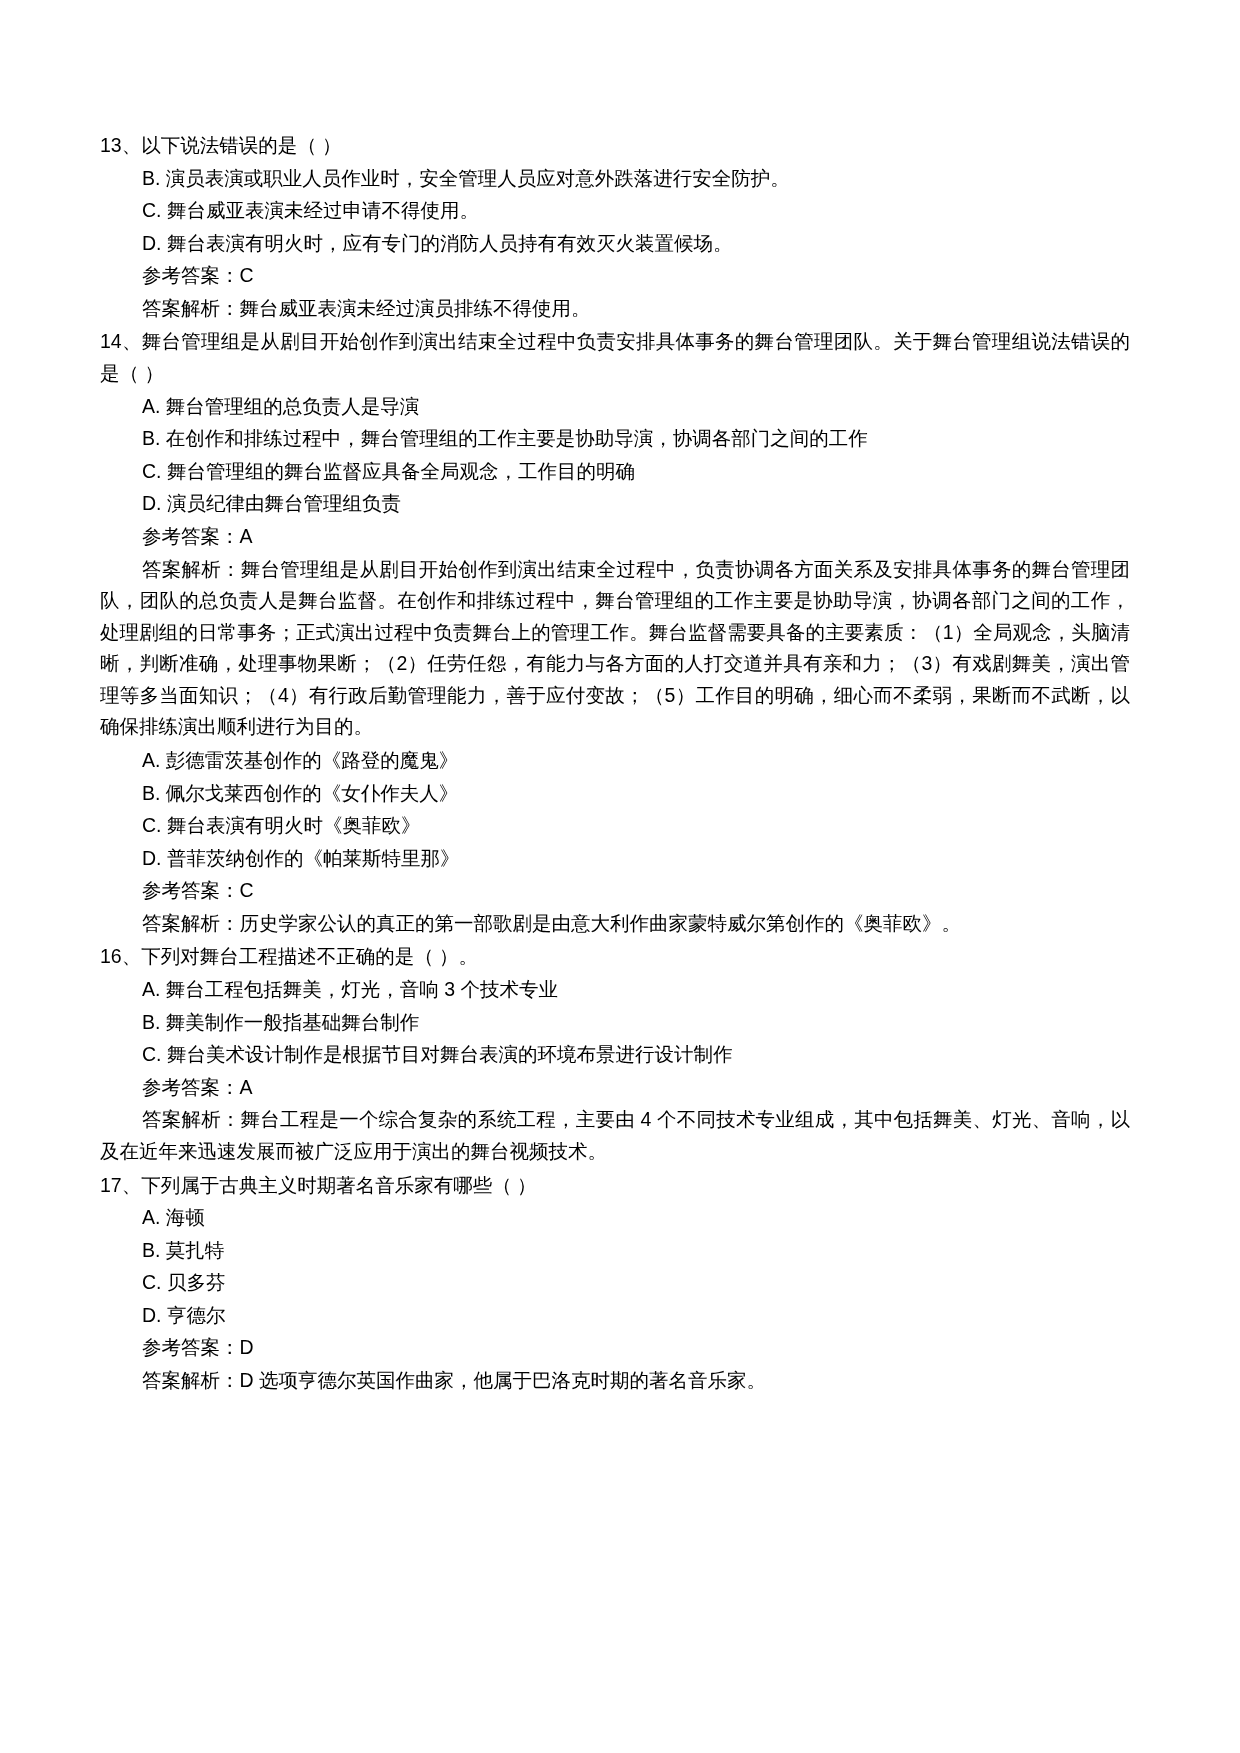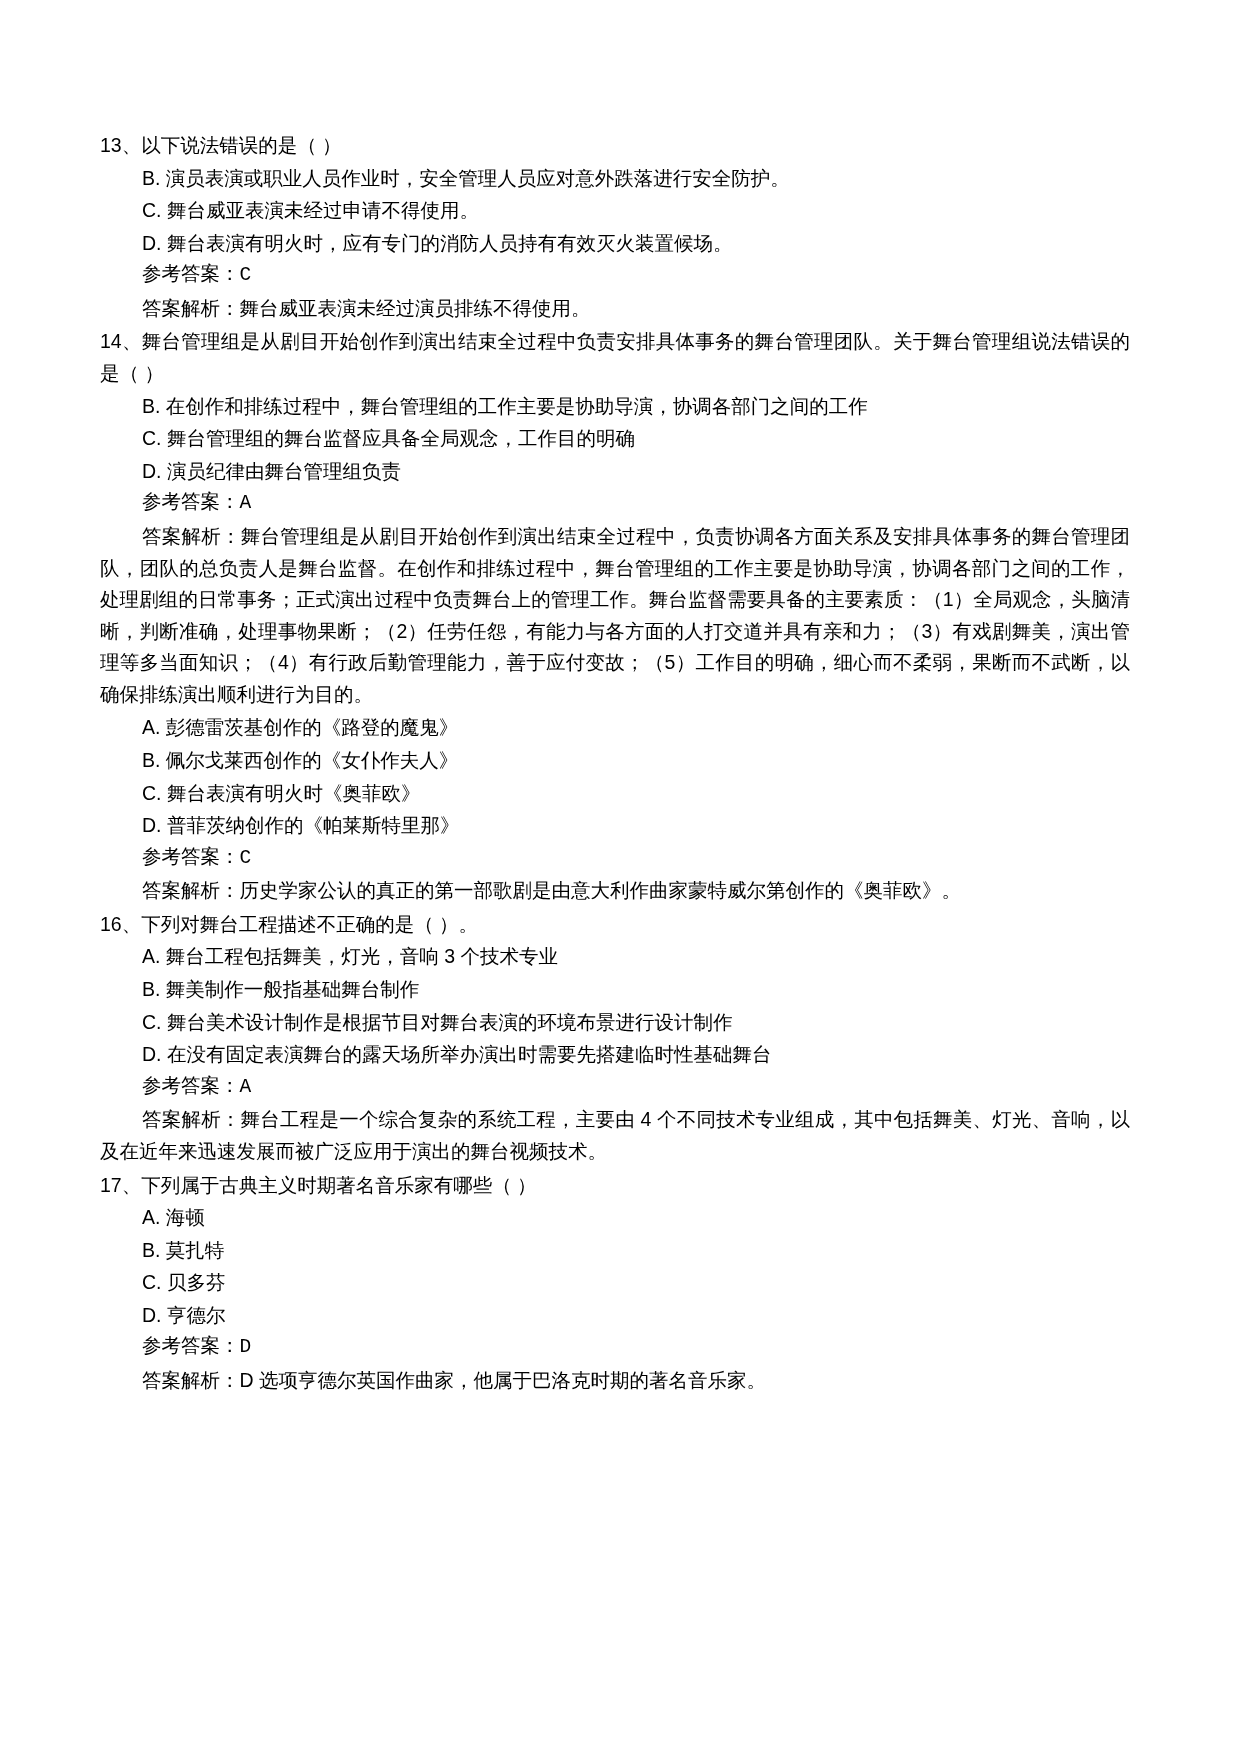--- a/index.html
+++ b/index.html
@@ -34,21 +34,20 @@
     white-space: nowrap;
   }
   .opt {
     margin: 0 0 1px 0;
     padding-left: 42px;
     text-align: justify;
   }
   .ans {
     margin: 0 0 1px 0;
     padding-left: 42px;
-    font-family: Liberation Mono, monospace;
   }
   .exp {
     margin: 0 0 1px 0;
     padding-left: 42px;
     text-indent: 0;
     text-align: justify;
     text-justify: inter-ideograph;
   }
   .exp.flow {
     padding-left: 0;
@@ -69,20 +68,21 @@
       <p class="opt">C. 舞台威亚表演未经过申请不得使用。</p>
       <p class="opt">D. 舞台表演有明火时，应有专门的消防人员持有有效灭火装置候场。</p>
       <p class="ans">参考答案：C</p>
       <p class="exp">答案解析：舞台威亚表演未经过演员排练不得使用。</p>
     </div>
 
     <div class="q-block">
       <p class="q-stem">
         <span class="q-num">14、</span><span>舞台管理组是从剧目开始创作到演出结束全过程中负责安排具体事务的舞台管理团队。关于舞台管理组说法错误的是（      ）</span>
       </p>
+      <p class="opt">A. 舞台管理组的总负责人是导演</p>
       <p class="opt">B. 在创作和排练过程中，舞台管理组的工作主要是协助导演，协调各部门之间的工作</p>
       <p class="opt">C. 舞台管理组的舞台监督应具备全局观念，工作目的明确</p>
       <p class="opt">D. 演员纪律由舞台管理组负责</p>
       <p class="ans">参考答案：A</p>
       <p class="exp flow">答案解析：舞台管理组是从剧目开始创作到演出结束全过程中，负责协调各方面关系及安排具体事务的舞台管理团队，团队的总负责人是舞台监督。在创作和排练过程中，舞台管理组的工作主要是协助导演，协调各部门之间的工作，处理剧组的日常事务；正式演出过程中负责舞台上的管理工作。舞台监督需要具备的主要素质：（1）全局观念，头脑清晰，判断准确，处理事物果断；（2）任劳任怨，有能力与各方面的人打交道并具有亲和力；（3）有戏剧舞美，演出管理等多当面知识；（4）有行政后勤管理能力，善于应付变故；（5）工作目的明确，细心而不柔弱，果断而不武断，以确保排练演出顺利进行为目的。</p>
     </div>
 
     <div class="q-block">
       <p class="opt">A. 彭德雷茨基创作的《路登的魔鬼》</p>
       <p class="opt">B. 佩尔戈莱西创作的《女仆作夫人》</p>
@@ -92,21 +92,20 @@
       <p class="exp">答案解析：历史学家公认的真正的第一部歌剧是由意大利作曲家蒙特威尔第创作的《奥菲欧》。</p>
     </div>
 
     <div class="q-block">
       <p class="q-stem">
         <span class="q-num">16、</span><span>下列对舞台工程描述不正确的是（      ）。</span>
       </p>
       <p class="opt">A. 舞台工程包括舞美，灯光，音响 3 个技术专业</p>
       <p class="opt">B. 舞美制作一般指基础舞台制作</p>
       <p class="opt">C. 舞台美术设计制作是根据节目对舞台表演的环境布景进行设计制作</p>
-      <p class="opt">D. 在没有固定表演舞台的露天场所举办演出时需要先搭建临时性基础舞台</p>
       <p class="ans">参考答案：A</p>
       <p class="exp flow">答案解析：舞台工程是一个综合复杂的系统工程，主要由 4 个不同技术专业组成，其中包括舞美、灯光、音响，以及在近年来迅速发展而被广泛应用于演出的舞台视频技术。</p>
     </div>
 
     <div class="q-block">
       <p class="q-stem">
         <span class="q-num">17、</span><span>下列属于古典主义时期著名音乐家有哪些（      ）</span>
       </p>
       <p class="opt">A. 海顿</p>
       <p class="opt">B. 莫扎特</p>

